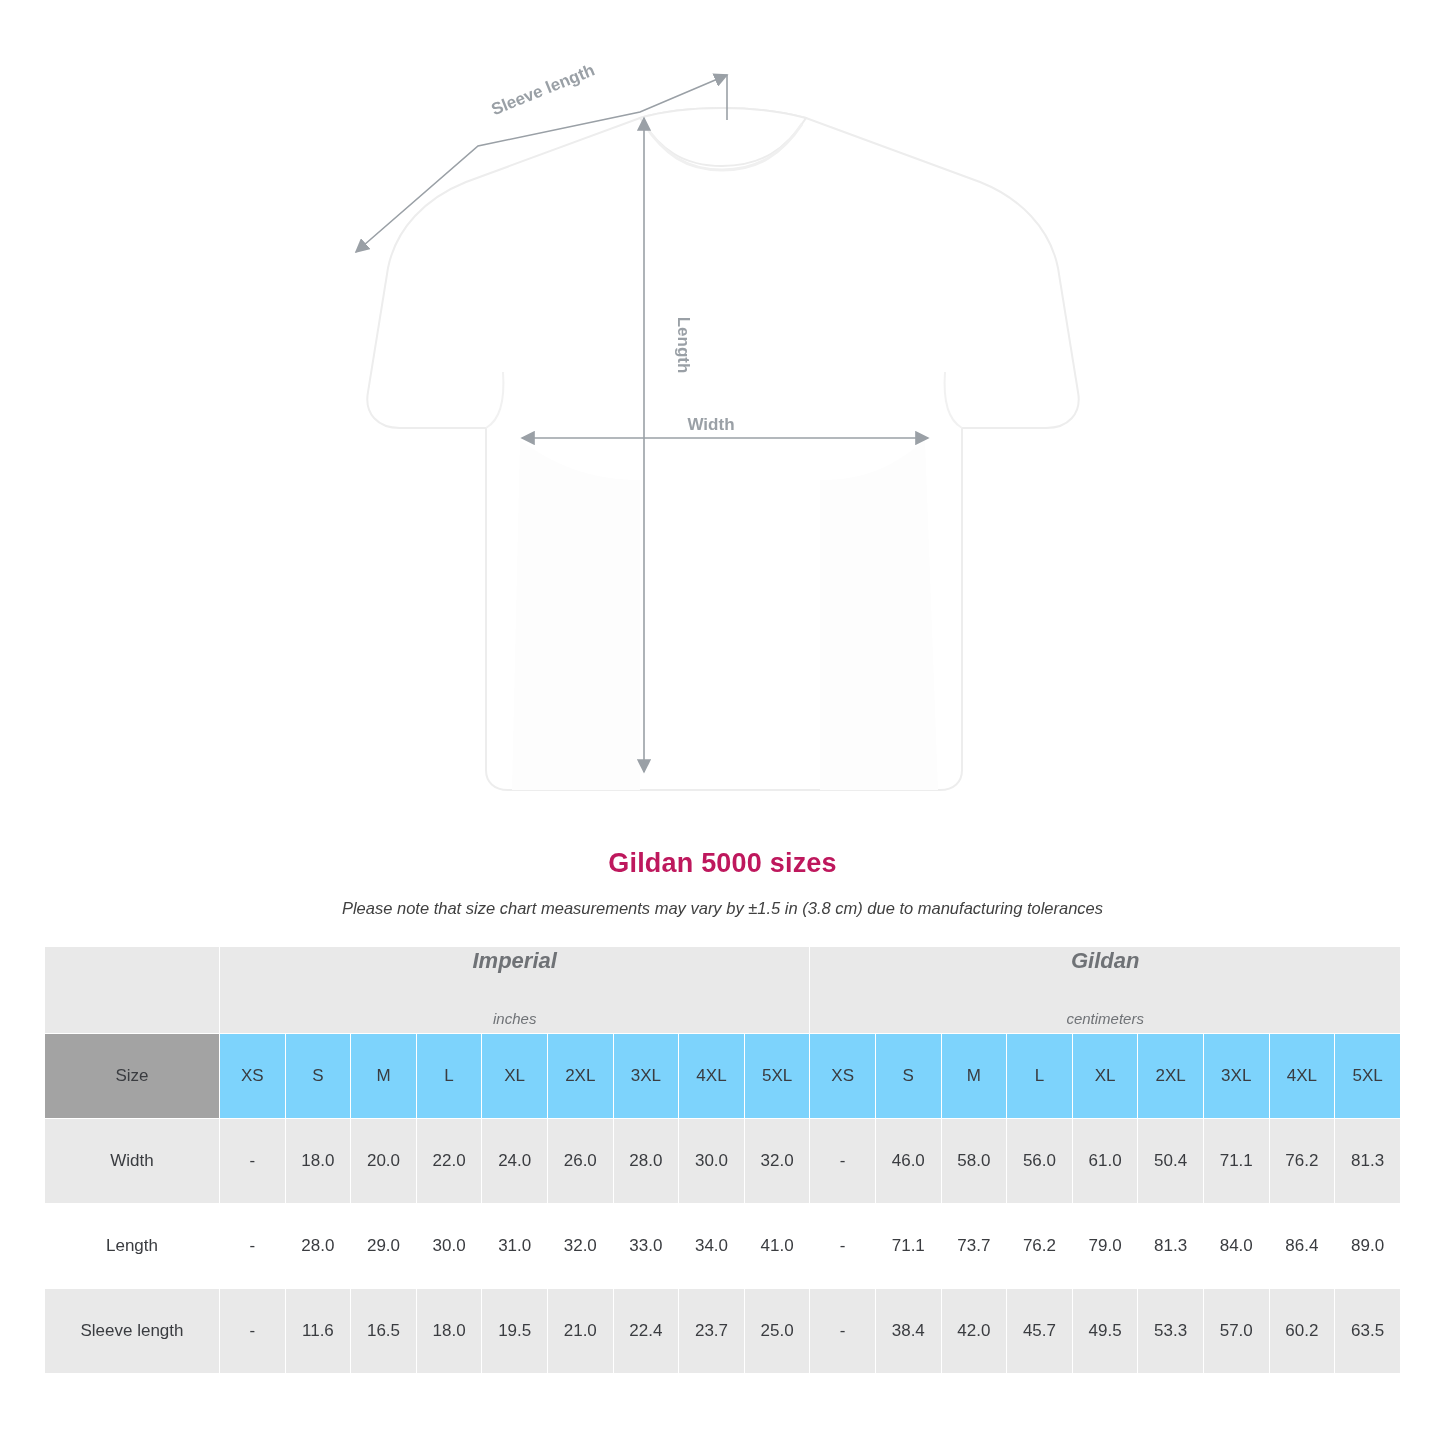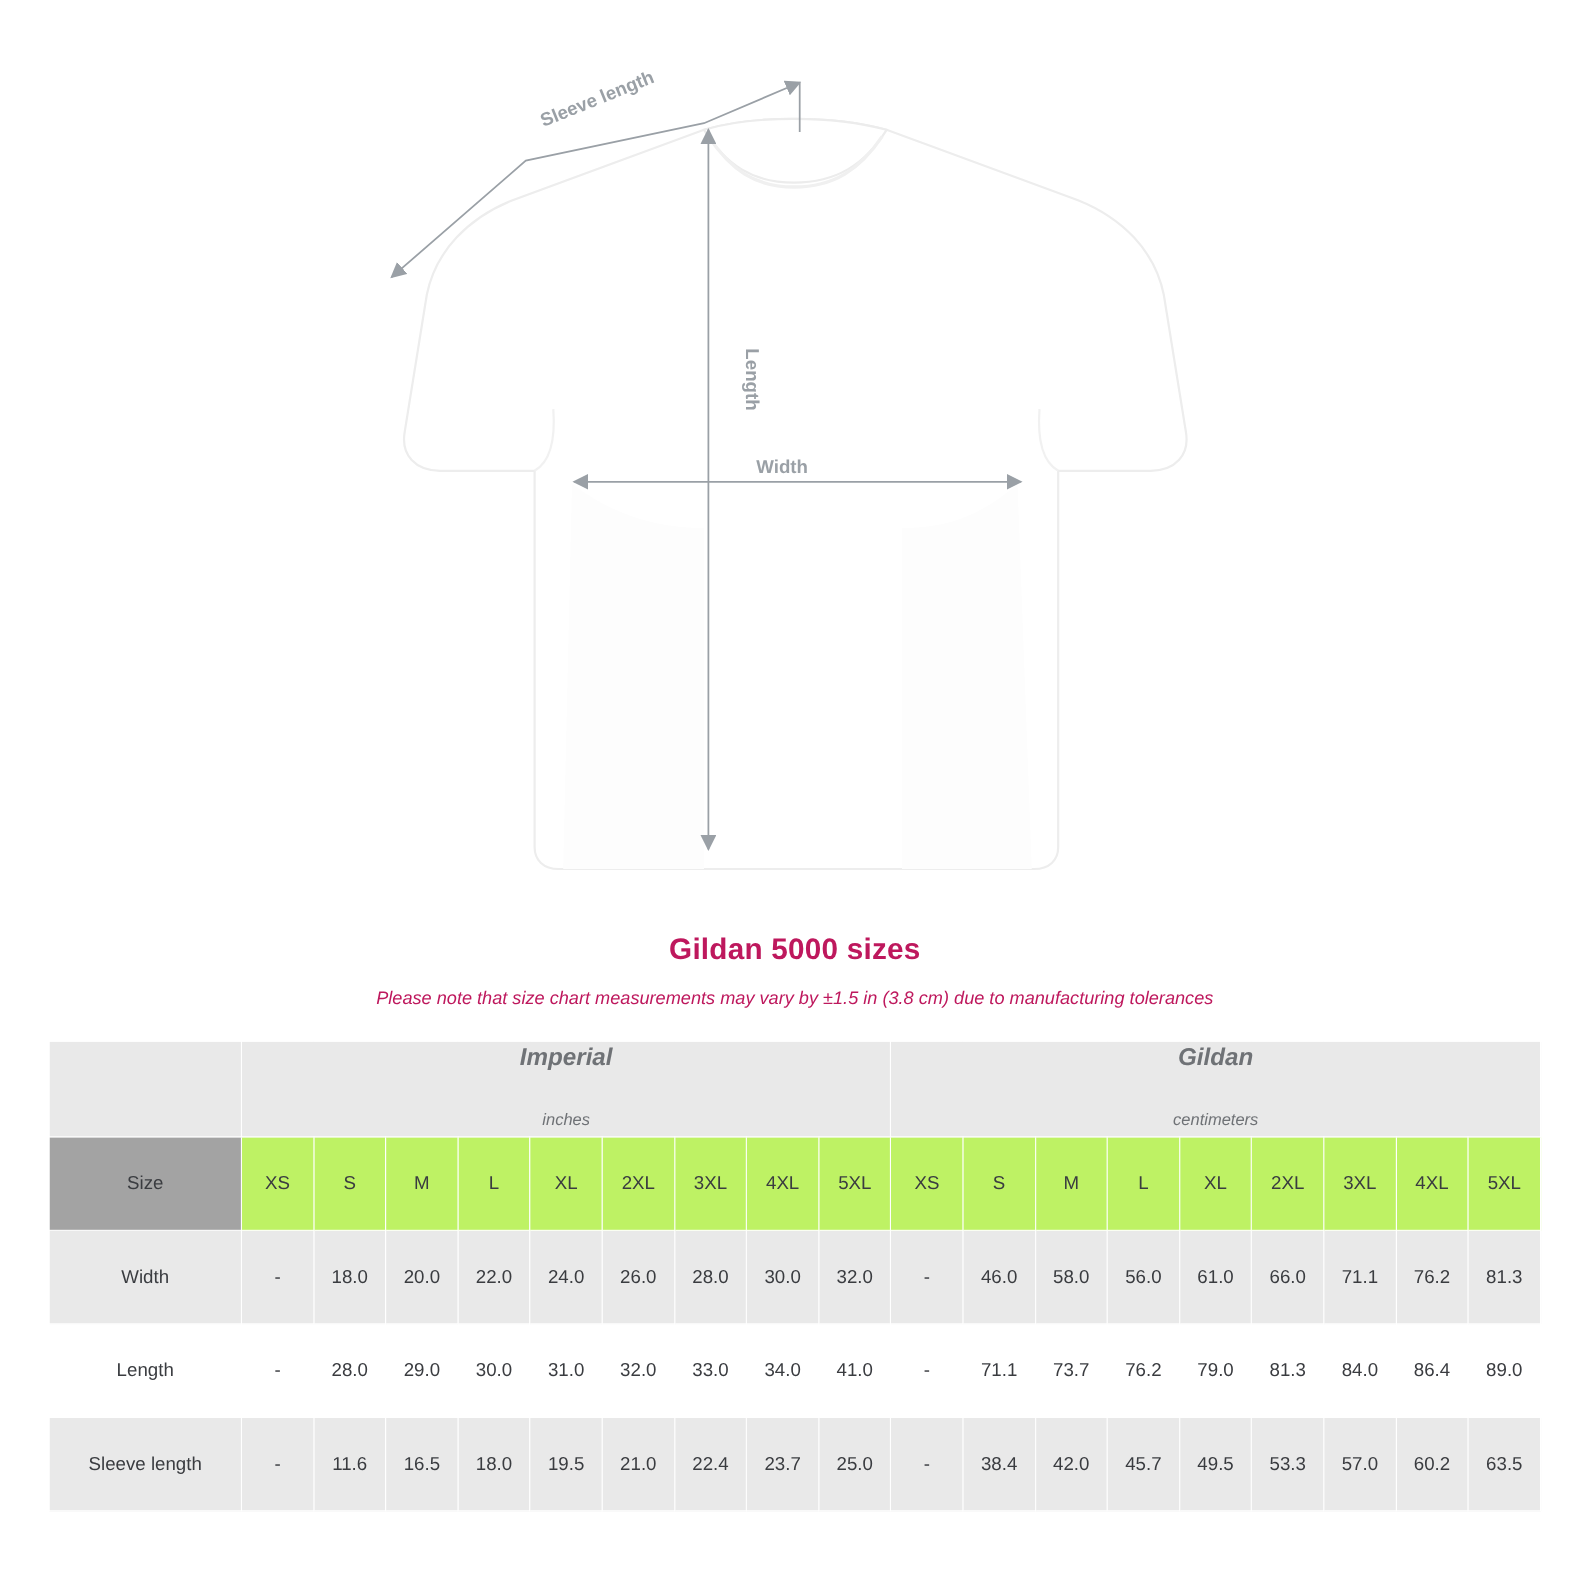--- a/index.html
+++ b/index.html
@@ -37,21 +37,21 @@
   }
   .chart-title {
     font-size: 27px;
     font-weight: bold;
     color: #be185d;
     letter-spacing: 0.2px;
   }
   .chart-note {
     font-size: 16.5px;
     font-style: italic;
-    color: #be185d;
+    color: #404040;
     margin-top: 20px;
   }
 
   
   .table-wrap {
     margin: 28px 44px 0 44px;
   }
   table.size-table {
     border-collapse: collapse;
     width: 1357px;
@@ -84,21 +84,21 @@
     color: #6f7276;
     line-height: 1.9;
     margin-top: 30px;
   }
   .row-head {
     font-weight: bold;
     font-size: 17.5px;
     color: #2f3033;
   }
   .size-head-row td {
-    background: #bef264;
+    background: #7dd3fc;
     font-size: 17px;
     color: #3a3c40;
   }
   .size-head-row td.row-head {
     background: #a3a3a3;
   }
   .band-grey td { background: #e9e9e9; }
   .band-white td { background: #ffffff; }
   col.c-label { width: 175px; }
   col.c-cell { width: 65.6px; }
@@ -238,21 +238,21 @@
             <td>24.0</td>
             <td>26.0</td>
             <td>28.0</td>
             <td>30.0</td>
             <td>32.0</td>
             <td>-</td>
             <td>46.0</td>
             <td>58.0</td>
             <td>56.0</td>
             <td>61.0</td>
-            <td>66.0</td>
+            <td>50.4</td>
             <td>71.1</td>
             <td>76.2</td>
             <td>81.3</td>
           </tr>
           <tr class="band-white">
             <td class="row-head">Length</td>
             <td>-</td>
             <td>28.0</td>
             <td>29.0</td>
             <td>30.0</td>

